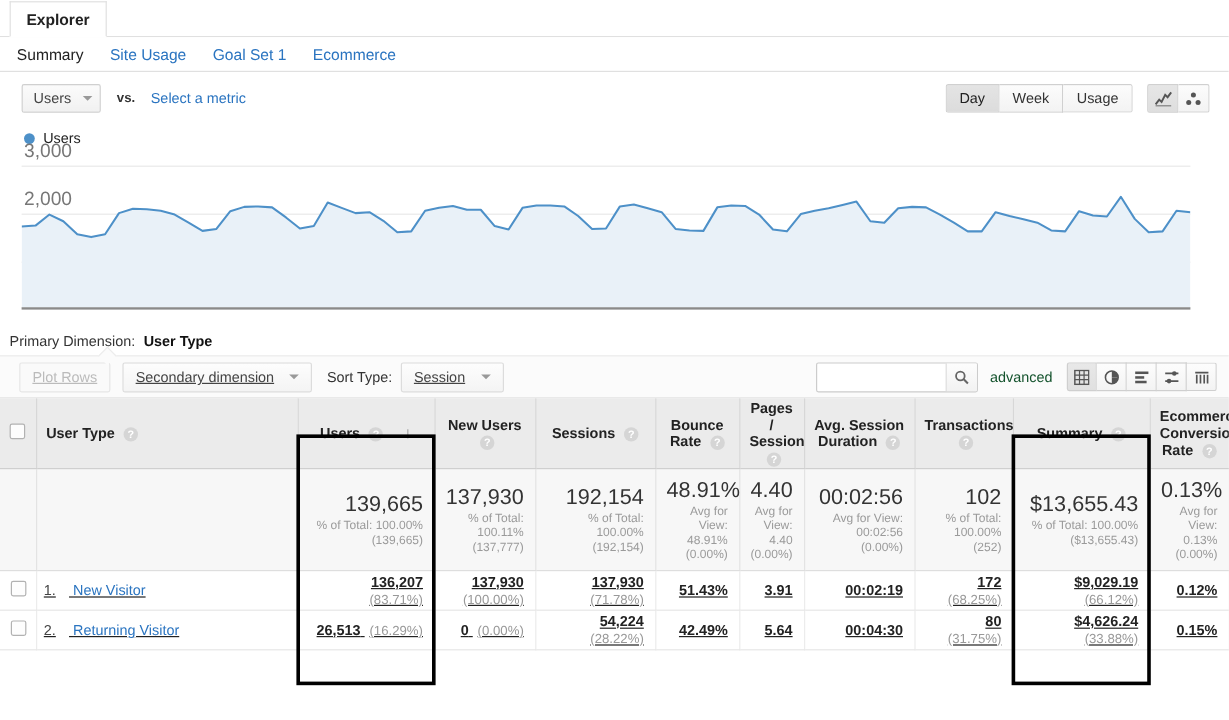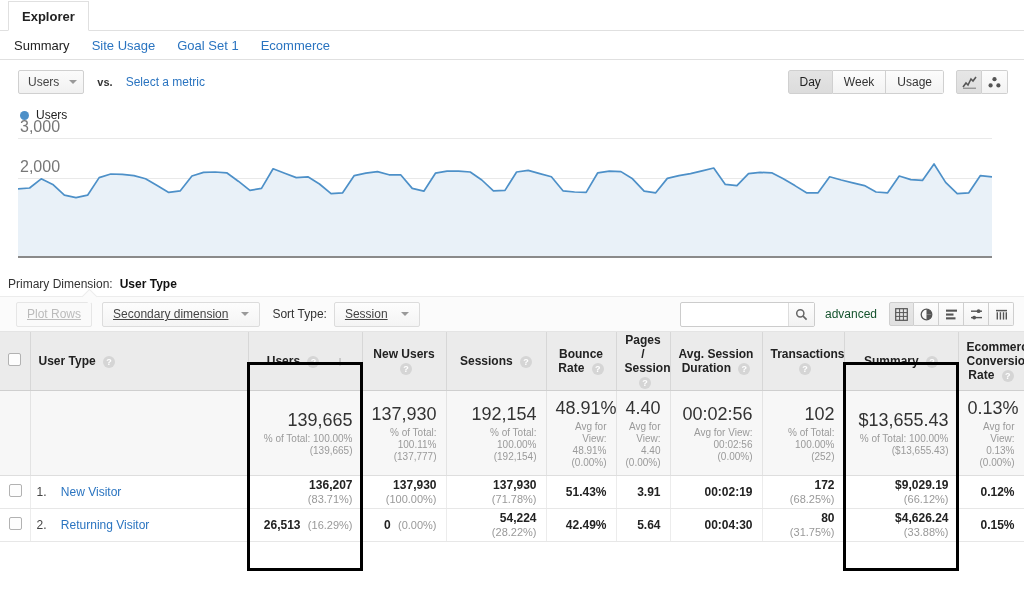--- a/index.html
+++ b/index.html
@@ -283,20 +283,21 @@
 
   .drow td {
     height: 33px;
     font-size: 12px;
     border-right: 1px solid #ececec;
     border-bottom: 1px solid #e7e7e7;
     padding: 0 9px !important;
     text-align: right;
     color: #222;
     background: #fff;
+    text-decoration: underline;
   }
   .drow td.namecell { text-align: left; padding-left: 6px !important; }
   .idx { color: #444; margin-right: 11px; }
   .link { color: #2a74c0; cursor: pointer; }
   .val { font-weight: bold; }
   .pct { color: #999; font-weight: normal; margin-left: 4px; font-size: 11px; }
 
   
   .hl {
     position: absolute;

